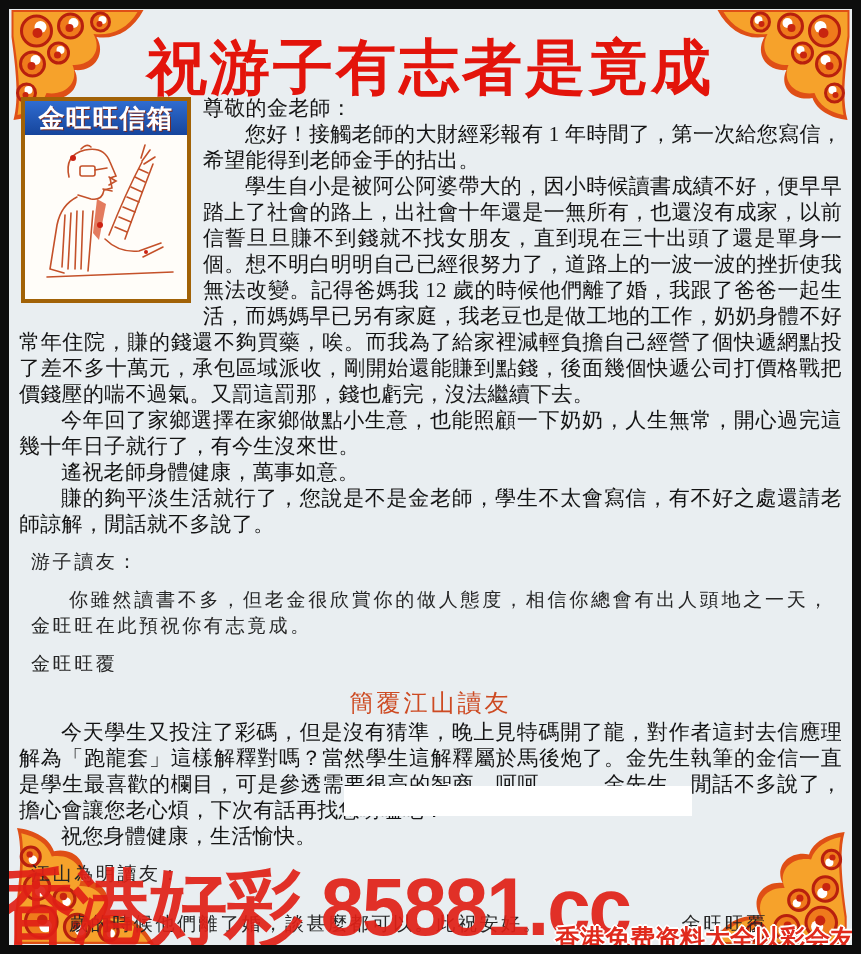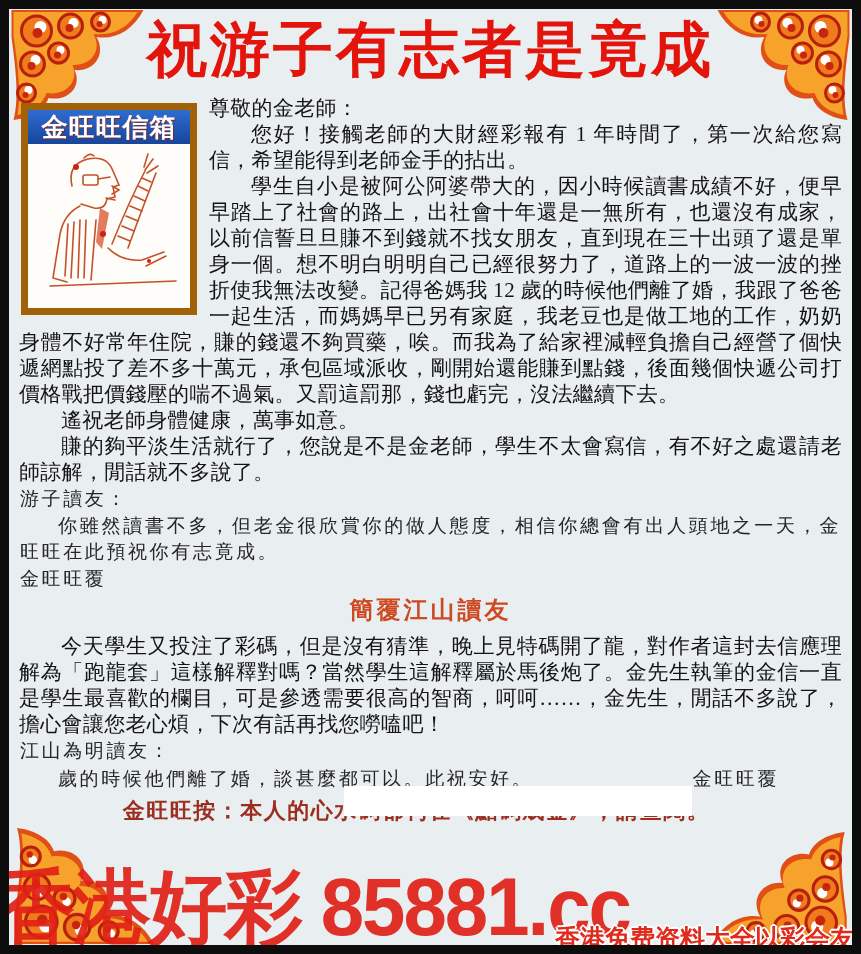--- a/index.html
+++ b/index.html
@@ -9,60 +9,60 @@
     box-sizing:border-box;
     background:#e9eef1;
     border:9px solid #0d0d0d;
     overflow:hidden;
     font-family:"Liberation Serif", serif;
     color:#141414;
   }
   
   .masthead{position:relative;height:86px;}
   .masthead h1{
-    margin:0;padding-top:6px;
+    margin:0;padding-top:24px;
     text-align:center;
     font-size:60px;line-height:70px;
     font-weight:900;
     letter-spacing:3px;
     color:#e3140b;
     font-family:"Liberation Serif", serif;
   }
   
   .orn{position:absolute;z-index:1;pointer-events:none;}
   .orn-tl{left:0;top:0;width:138px;height:112px;}
   .orn-tr{right:0;top:0;width:138px;height:112px;transform:scaleX(-1);}
   .orn-bl{left:0;bottom:0;width:152px;height:118px;transform:scaleY(-1);}
   .orn-br{right:0;bottom:0;width:146px;height:114px;transform:scale(-1,-1);}
   
   .content{position:relative;z-index:2;padding:0 10px;}
   .mailbox{
-    float:left;width:162px;margin:8px 12px 4px 2px;
-    background:#ffffff;border:7px solid #a16207;
+    float:left;width:162px;margin:2px 12px 4px 2px;
+    background:#ffffff;border:4px solid #a16207;
   }
   .mailbox-header{
     background:linear-gradient(#2f6cd0,#16459c);
     color:#fff;text-align:center;
     font-family:"Liberation Sans", sans-serif;
     font-weight:bold;font-size:26px;line-height:34px;
     letter-spacing:1px;
     text-shadow:1px 1px 0 #7d2a20;
   }
   .mailbox-art{height:164px;background:#fffdf9;}
   .letter p{margin:0;font-size:21px;line-height:26px;letter-spacing:0.3px;text-align:justify;}
   .letter p.indent{text-indent:2em;}
   .sig{margin:0;text-align:right;font-size:21px;line-height:26px;}
   .sig-pad1{padding-right:14px;}
   .sig-pad2{padding-right:18px;}
-  .kai p{margin:1px;font-size:19px;line-height:26px;letter-spacing:2.6px;color:#262626;text-align:justify;}
+  .kai p{margin:12px;font-size:19px;line-height:26px;letter-spacing:2.6px;color:#262626;text-align:justify;}
   .kai p.indent{text-indent:2em;}
   .kai .sig{font-size:19px;letter-spacing:2.6px;font-family:Liberation Serif, serif;}
   .heading2{
-    margin:4px 0 9px 0;text-align:center;
-    font-size:24px;line-height:28px;font-weight:bold;
+    margin:4px 0 2px 0;text-align:center;
+    font-size:24px;line-height:28px;font-weight:normal;
     letter-spacing:3px;color:#cd4a22;
   }
   .reply2-row{display:flex;justify-content:space-between;align-items:baseline;}
   .reply2-row .body-span{text-indent:2em;display:inline-block;}
   .reply2-row .sig-span{padding-right:62px;white-space:nowrap;}
   .footer-note{
     margin:4px 0 0 0;text-align:center;
     font-size:22px;line-height:28px;font-weight:bold;
     letter-spacing:1.5px;color:#9c2e20;
     transform:translateX(-14px);
@@ -175,34 +175,36 @@
               <circle cx="121" cy="117" r="2"></circle>
           </g>
         </svg>
       </div>
     </div>
 
     <div class="letter">
       <p>尊敬的金老師：</p>
       <p class="indent">您好！接觸老師的大財經彩報有 1 年時間了，第一次給您寫信，希望能得到老師金手的拈出。</p>
       <p class="indent">學生自小是被阿公阿婆帶大的，因小時候讀書成績不好，便早早踏上了社會的路上，出社會十年還是一無所有，也還沒有成家，以前信誓旦旦賺不到錢就不找女朋友，直到現在三十出頭了還是單身一個。想不明白明明自己已經很努力了，道路上的一波一波的挫折使我無法改變。記得爸媽我 12 歲的時候他們離了婚，我跟了爸爸一起生活，而媽媽早已另有家庭，我老豆也是做工地的工作，奶奶身體不好常年住院，賺的錢還不夠買藥，唉。而我為了給家裡減輕負擔自己經營了個快遞網點投了差不多十萬元，承包區域派收，剛開始還能賺到點錢，後面幾個快遞公司打價格戰把價錢壓的喘不過氣。又罰這罰那，錢也虧完，沒法繼續下去。</p>
+      <p class="indent">今年回了家鄉選擇在家鄉做點小生意，也能照顧一下奶奶，人生無常，開心過完這幾十年日子就行了，有今生沒來世。</p>
       <p class="indent">遙祝老師身體健康，萬事如意。</p>
       <p class="indent">賺的夠平淡生活就行了，您說是不是金老師，學生不太會寫信，有不好之處還請老師諒解，閒話就不多說了。</p>
     </div>
 
     <div class="kai">
       <p>游子讀友：</p>
       <p class="indent">你雖然讀書不多，但老金很欣賞你的做人態度，相信你總會有出人頭地之一天，金旺旺在此預祝你有志竟成。</p>
       <p class="sig sig-pad2">金旺旺覆</p>
     </div>
 
     <p class="heading2">簡覆江山讀友</p>
 
     <div class="letter">
       <p class="indent">今天學生又投注了彩碼，但是沒有猜準，晚上見特碼開了龍，對作者這封去信應理解為「跑龍套」這樣解釋對嗎？當然學生這解釋屬於馬後炮了。金先生執筆的金信一直是學生最喜歡的欄目，可是參透需要很高的智商，呵呵……，金先生，閒話不多說了，擔心會讓您老心煩，下次有話再找您嘮嗑吧！</p>
+      <p class="indent">祝您身體健康，生活愉快。</p>
     </div>
 
     <div class="kai">
       <p>江山為明讀友：</p>
       <div class="reply2-row">
         <p class="body-span">歲的時候他們離了婚，談甚麼都可以。此祝安好。</p>
         <p class="sig-span sig">金旺旺覆</p>
       </div>
     </div>
 

